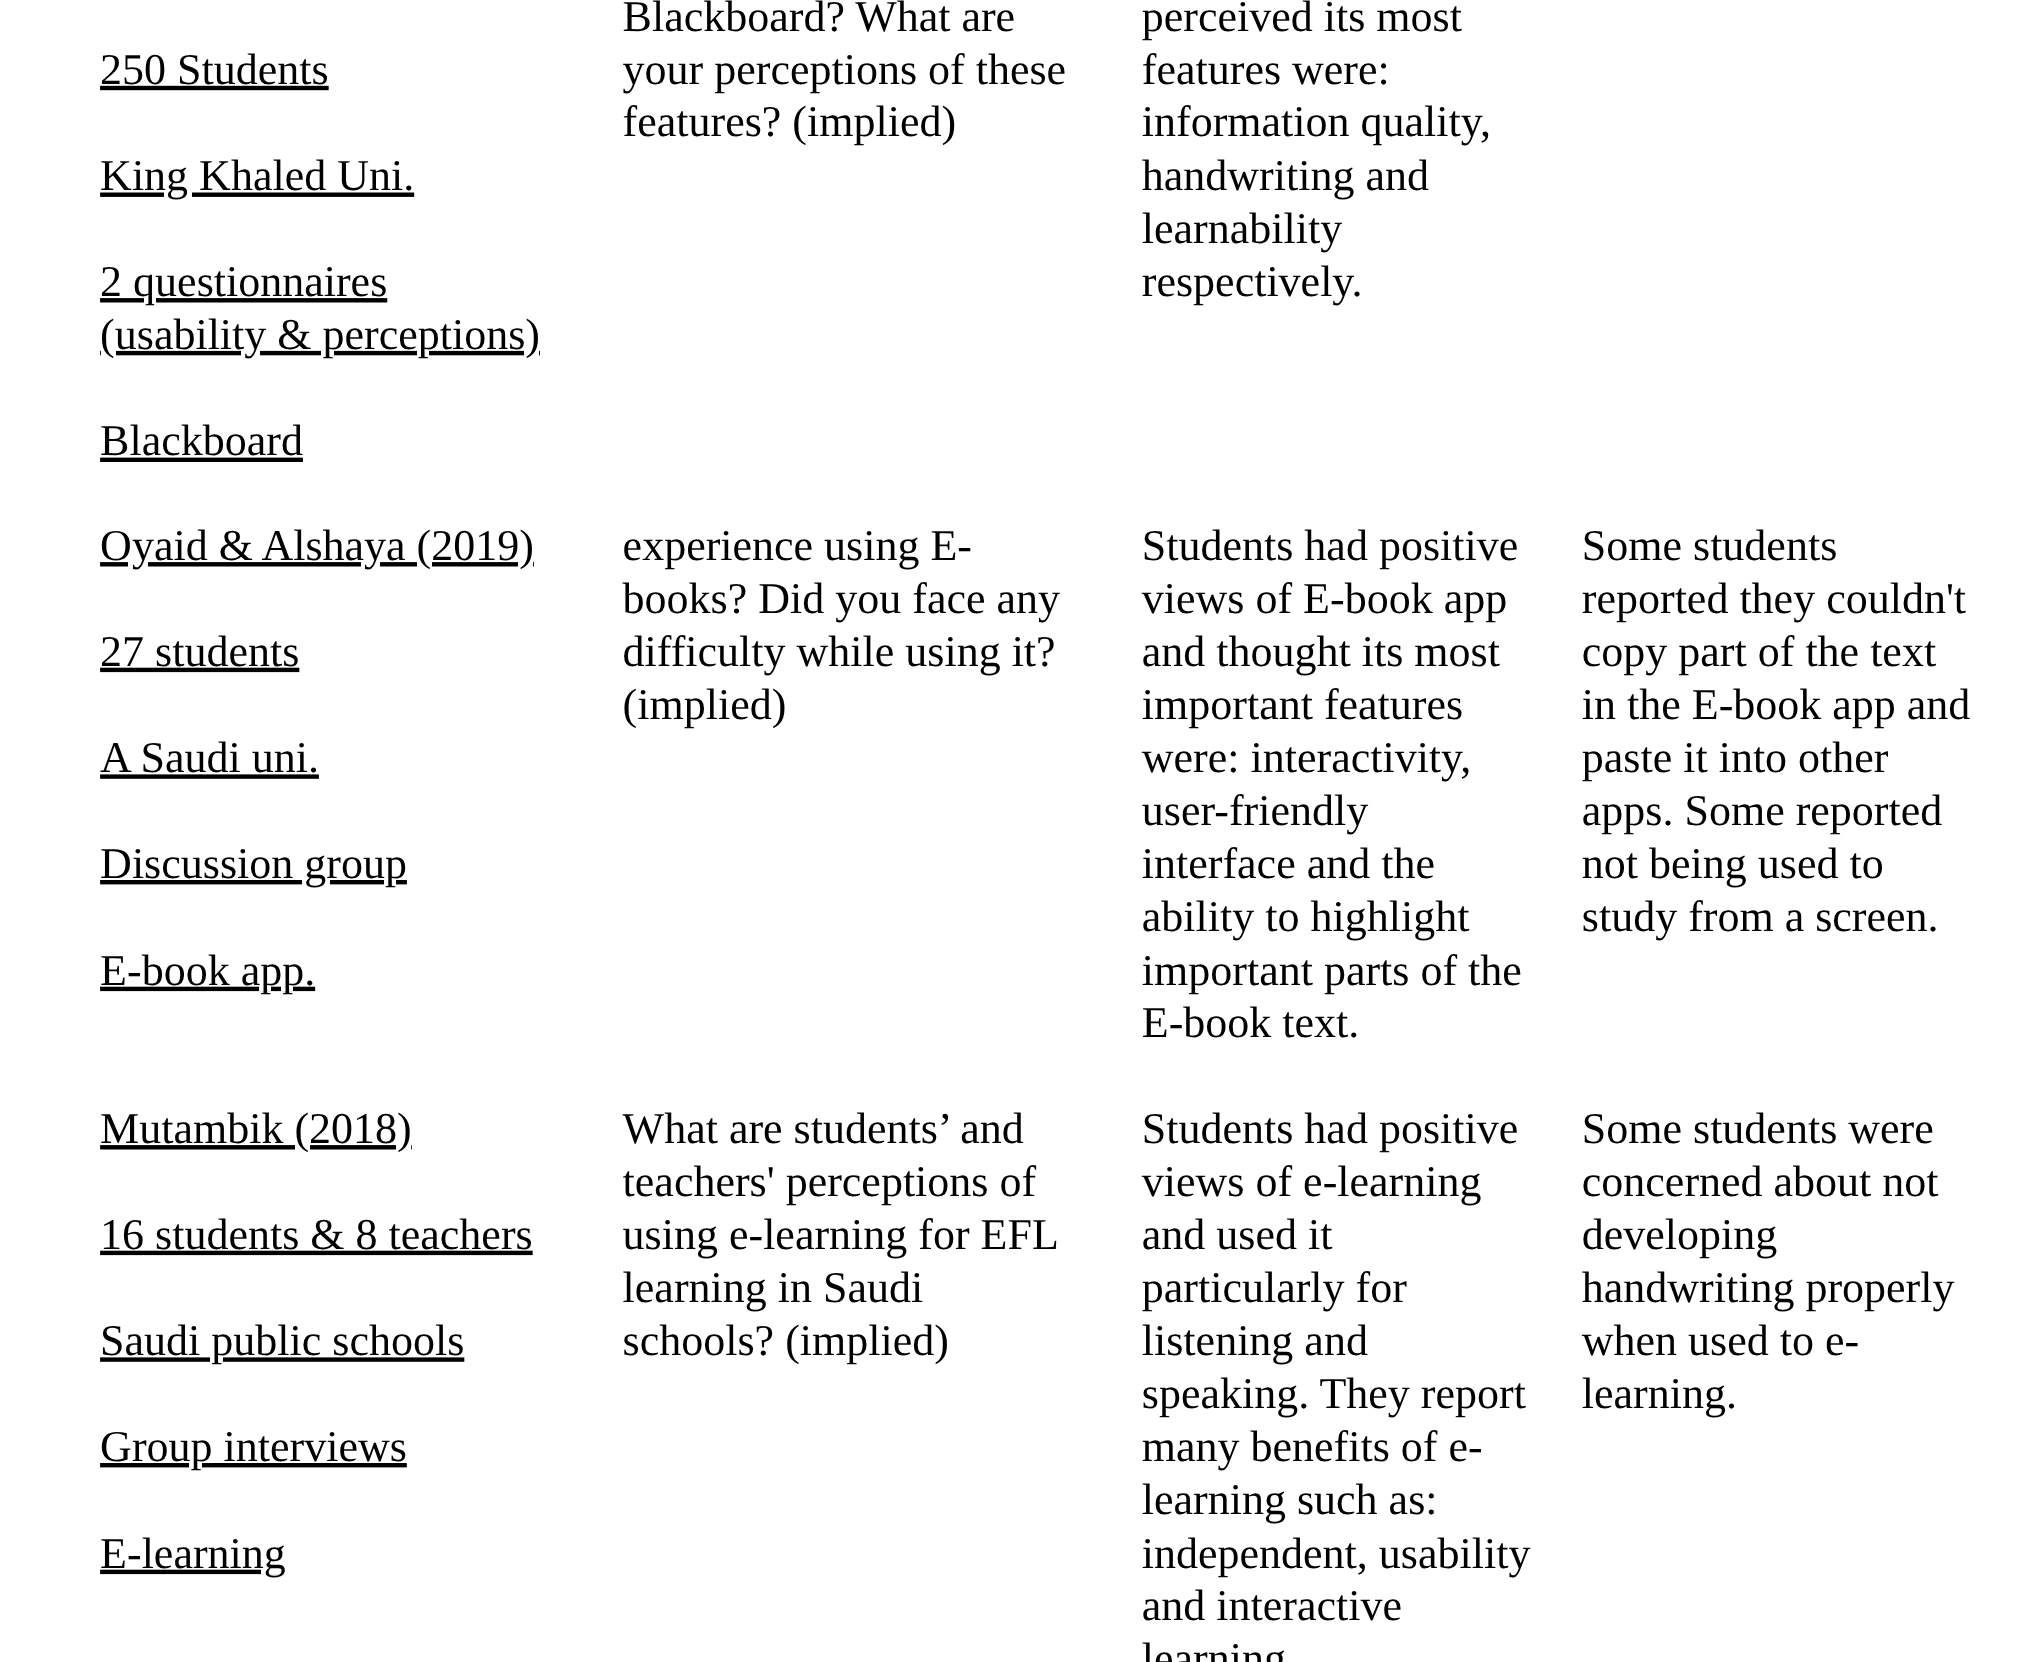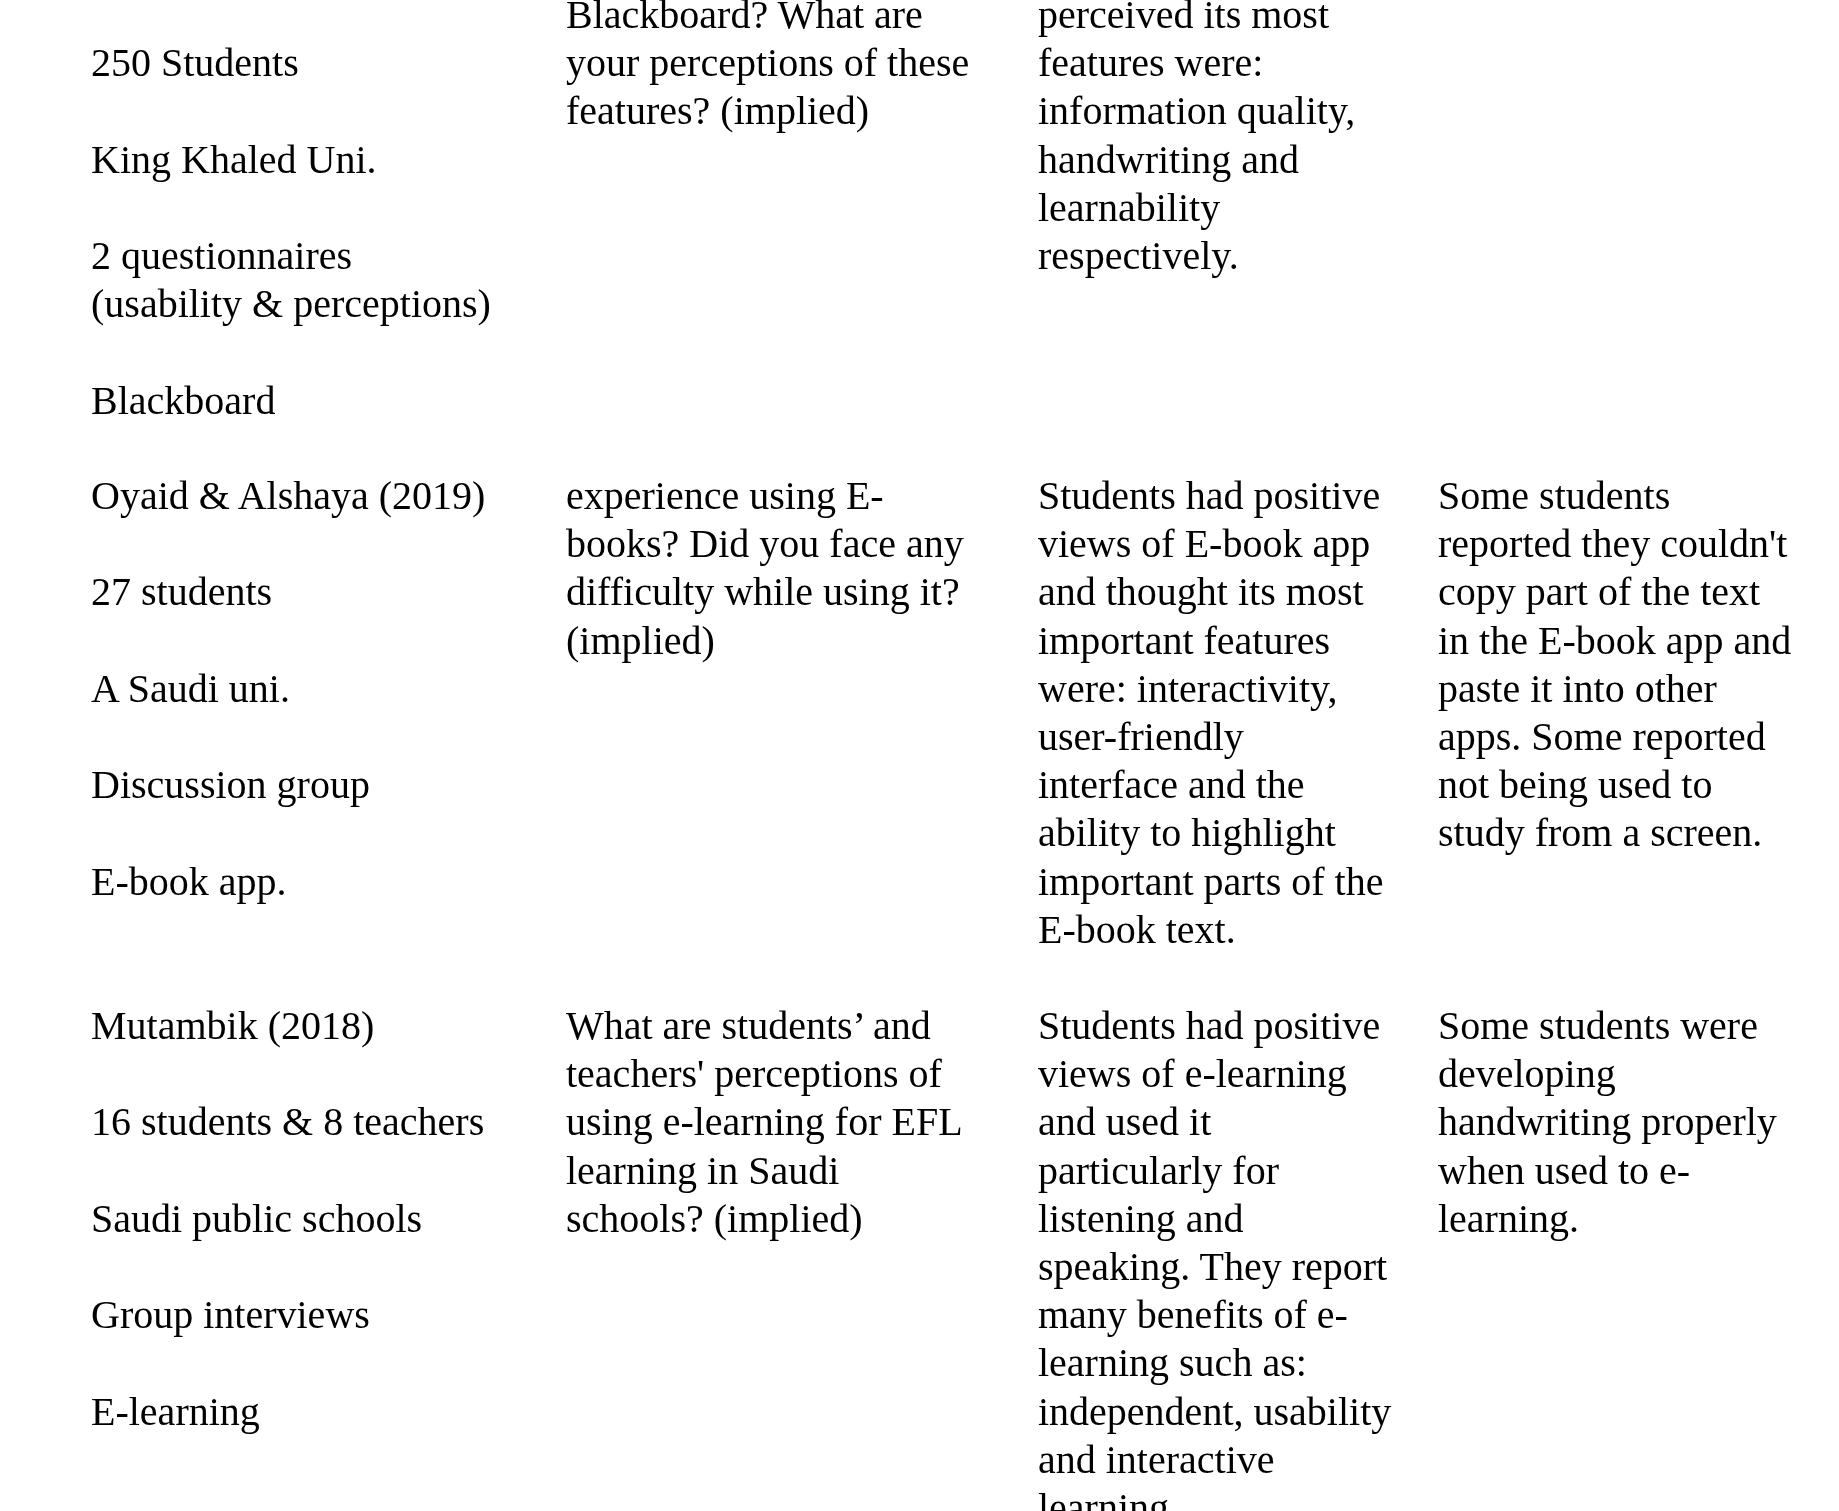--- a/index.html
+++ b/index.html
@@ -36,21 +36,21 @@
     white-space: nowrap;
   }
   .cell .para {
     margin: 0 0 48.2px 0;
   }
   .cell .para:last-child { margin-bottom: 0; }
   .cell .line {
     display: block;
     height: 48.2px;
   }
-  .c1 { left: 91px;   width: 460px; }
+  .c1 { left: 91px;   width: 460px; text-decoration: underline; }
   .c2 { left: 566px;  width: 440px; }
   .c3 { left: 1038px; width: 400px; }
   .c4 { left: 1438px; width: 385px; }
 </style>
 </head>
 <body>
 
 <div class="page">
 
   <div class="row" style="top:-9px;">
@@ -166,20 +166,21 @@
       <span class="line">listening and</span>
       <span class="line">speaking. They report</span>
       <span class="line">many benefits of e-</span>
       <span class="line">learning such as:</span>
       <span class="line">independent, usability</span>
       <span class="line">and interactive</span>
       <span class="line">learning.</span>
     </div>
     <div class="cell c4">
       <span class="line">Some students were</span>
+      <span class="line">concerned about not</span>
       <span class="line">developing</span>
       <span class="line">handwriting properly</span>
       <span class="line">when used to e-</span>
       <span class="line">learning.</span>
     </div>
   </div>
 
 </div>
 
 </body></html>

